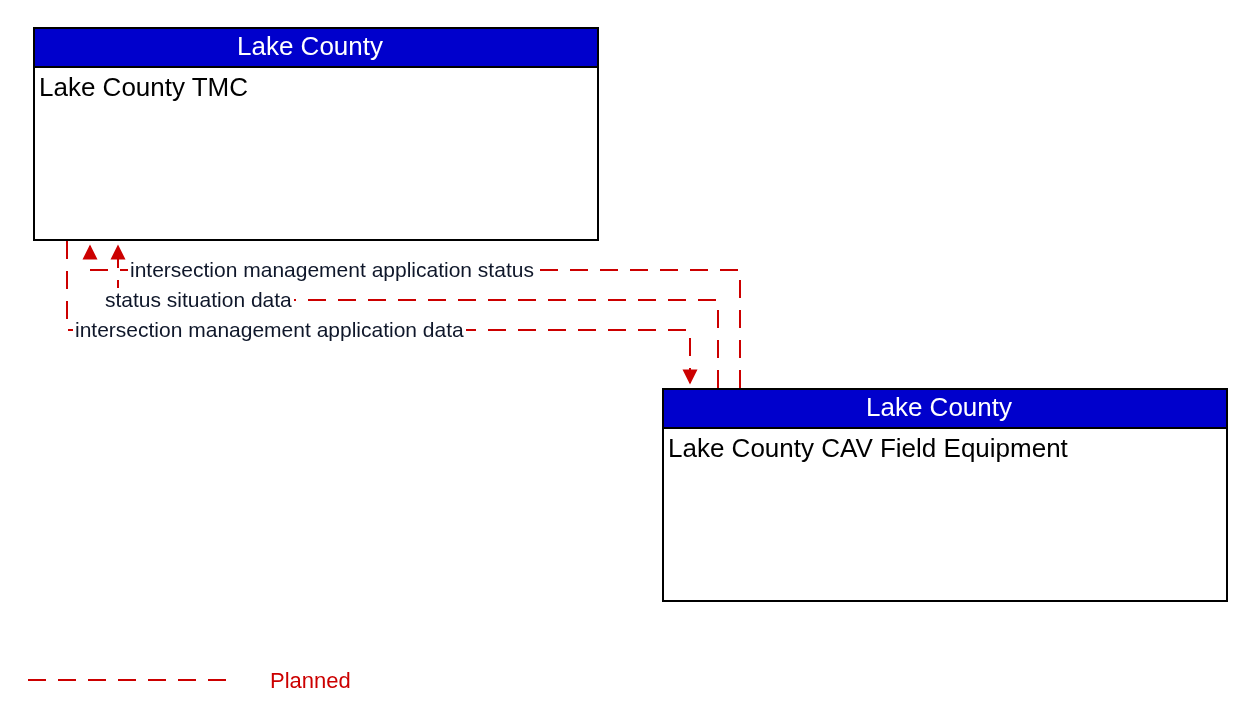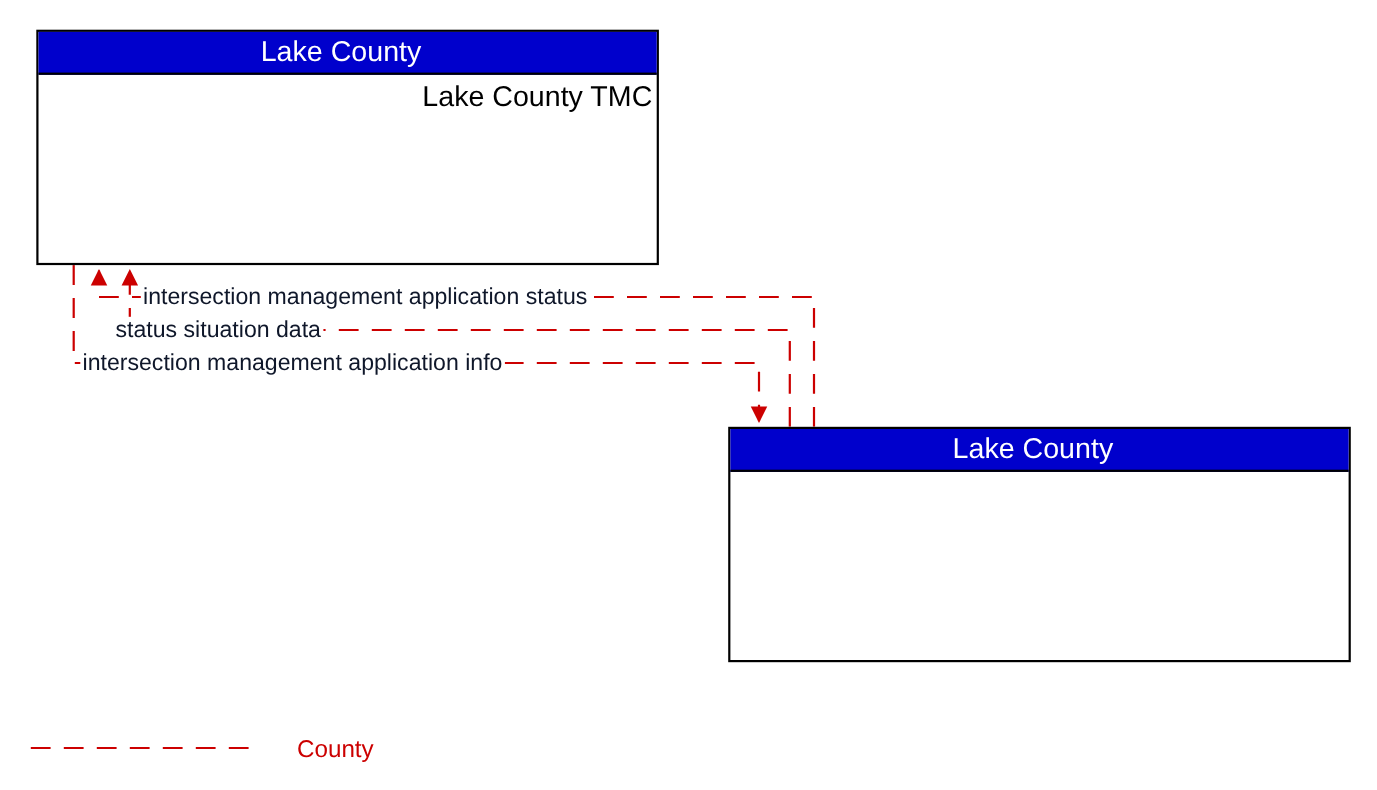--- a/index.html
+++ b/index.html
@@ -27,21 +27,21 @@
     font-size: 26px;
     font-weight: normal;
     text-align: center;
     padding: 2px 16px 4px 4px;
     border-bottom: 2px solid #000;
     box-sizing: border-box;
   }
   .node-title {
     color: #000;
     font-size: 26px;
-    text-align: right;
+    text-align: left;
     padding: 4px 4px 0 4px;
   }
   .flow-label {
     position: absolute;
     color: #0f172a;
     font-size: 21px;
     white-space: nowrap;
     background: #fff;
     padding: 0 2px;
   }
@@ -81,23 +81,24 @@
     <line x1="28" y1="680" x2="230" y2="680" stroke="#cc0000" stroke-width="2" stroke-dasharray="18 12"></line>
   </svg>
 
   <div class="node" style="left:33px; top:27px; width:566px; height:214px;">
     <div class="node-header">Lake County</div>
     <div class="node-title">Lake County TMC</div>
   </div>
 
   <div class="node" style="left:662px; top:388px; width:566px; height:214px;">
     <div class="node-header">Lake County</div>
+    <div class="node-title">Lake County CAV Field Equipment</div>
   </div>
 
   <div class="flow-label" style="left:128px; top:258px;">intersection management application status</div>
 
   <div class="flow-label" style="left:103px; top:288px;">status situation data</div>
 
-  <div class="flow-label" style="left:73px; top:318px;">intersection management application info</div>
+  <div class="flow-label" style="left:73px; top:318px;">intersection management application data</div>
 
-  <div class="legend-label" style="left:270px; top:668px;">County</div>
+  <div class="legend-label" style="left:270px; top:668px;">Planned</div>
 
 </div>
 
 </body></html>

